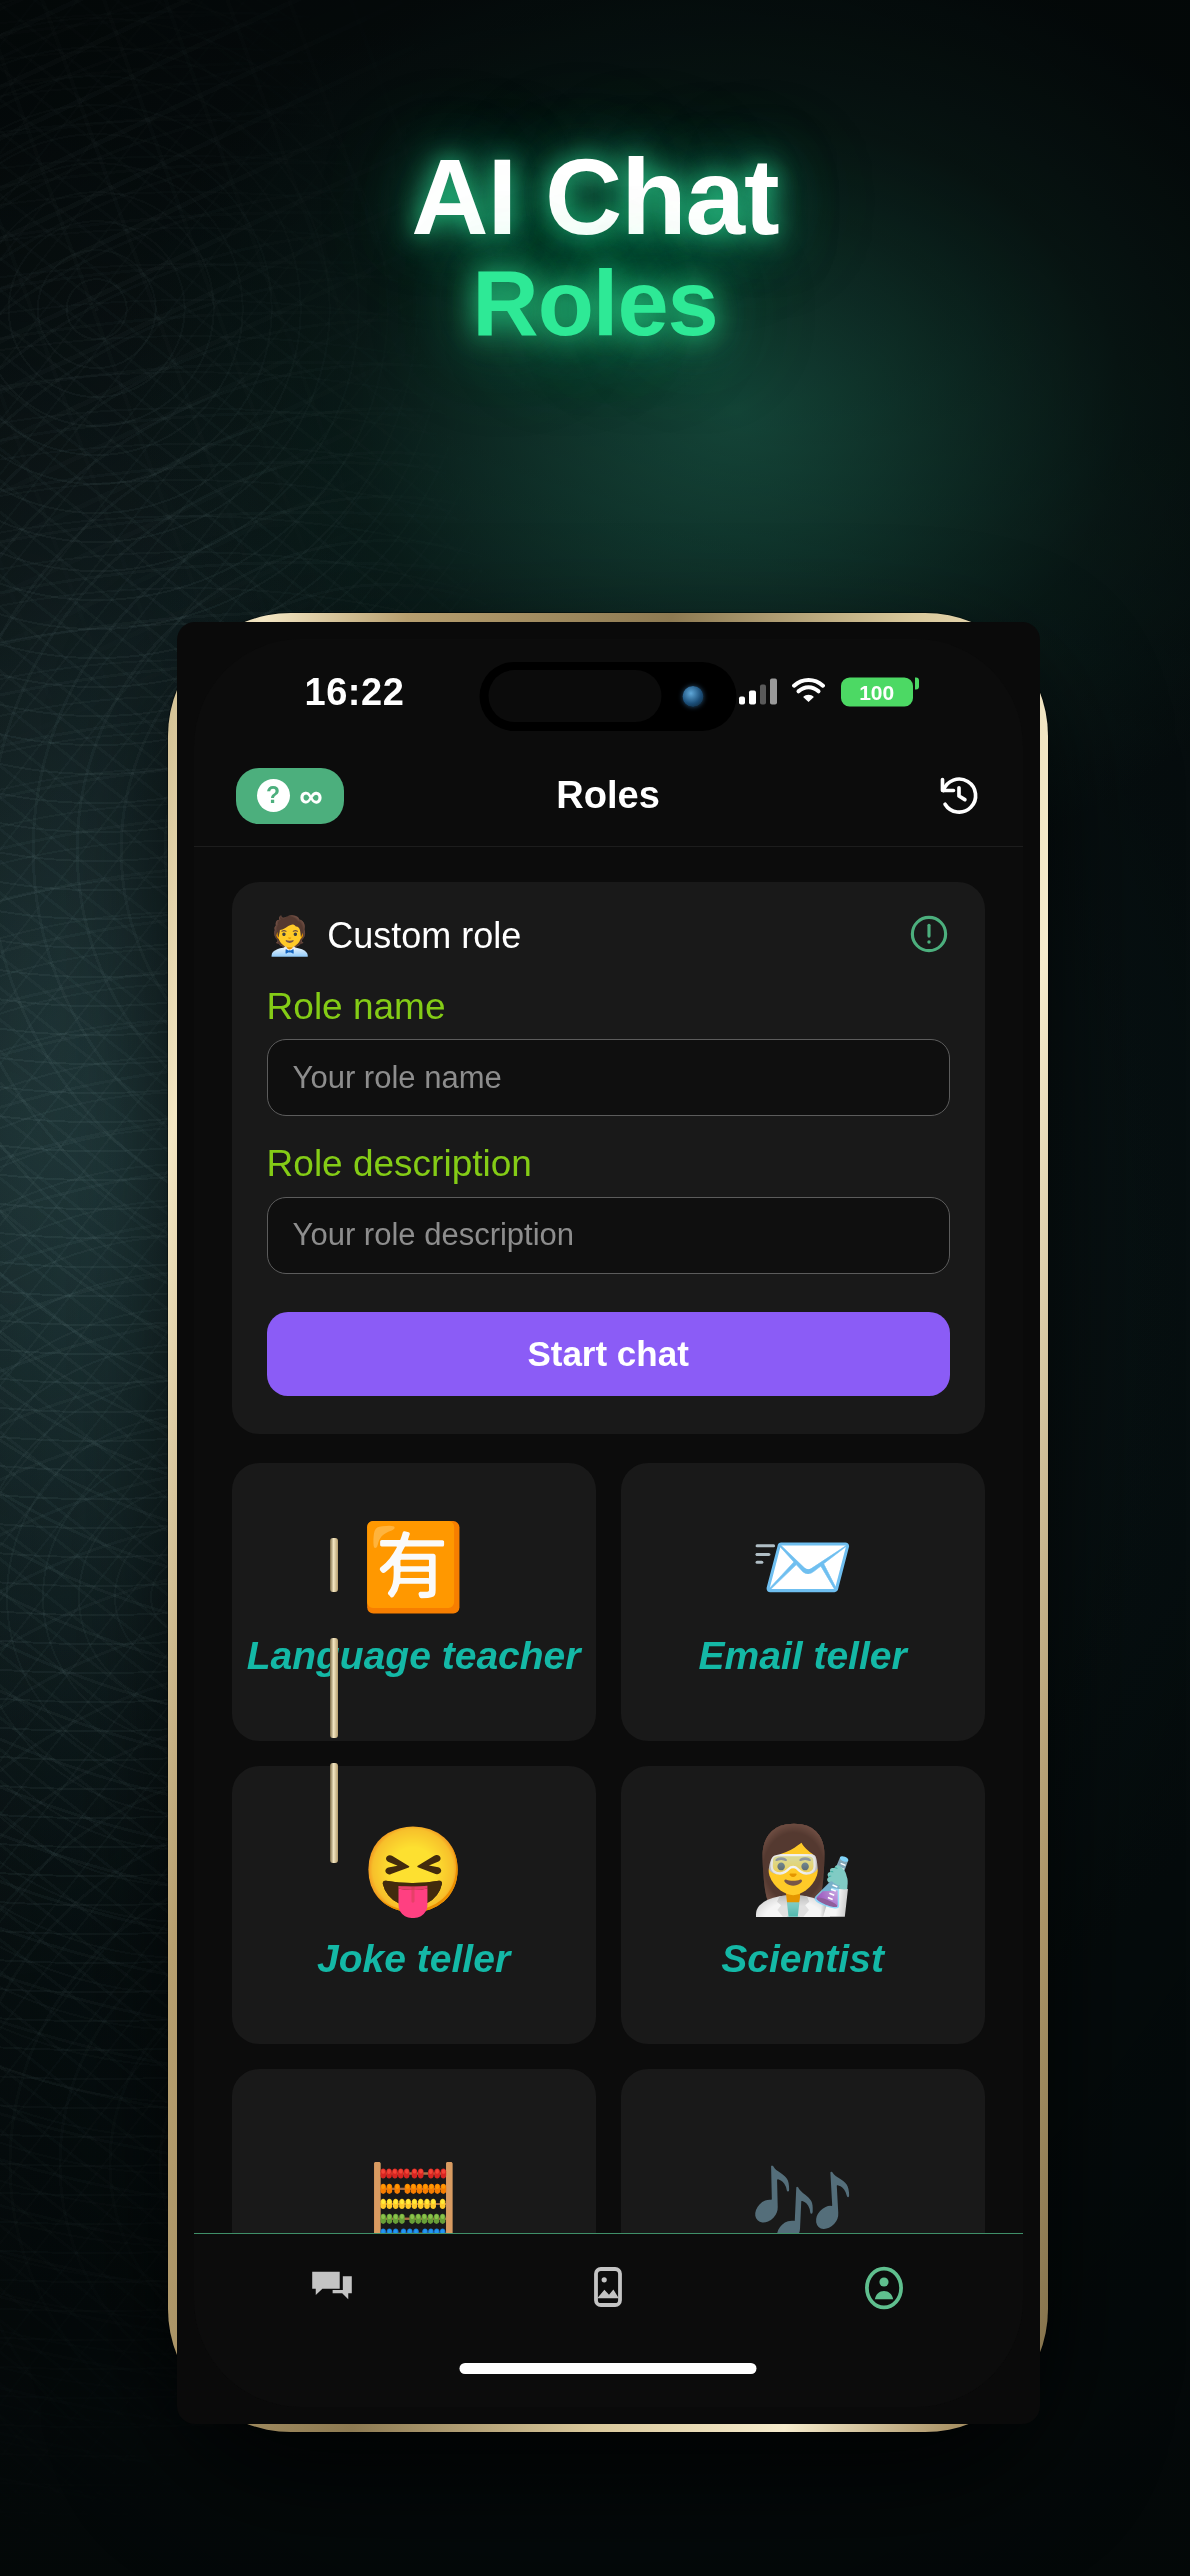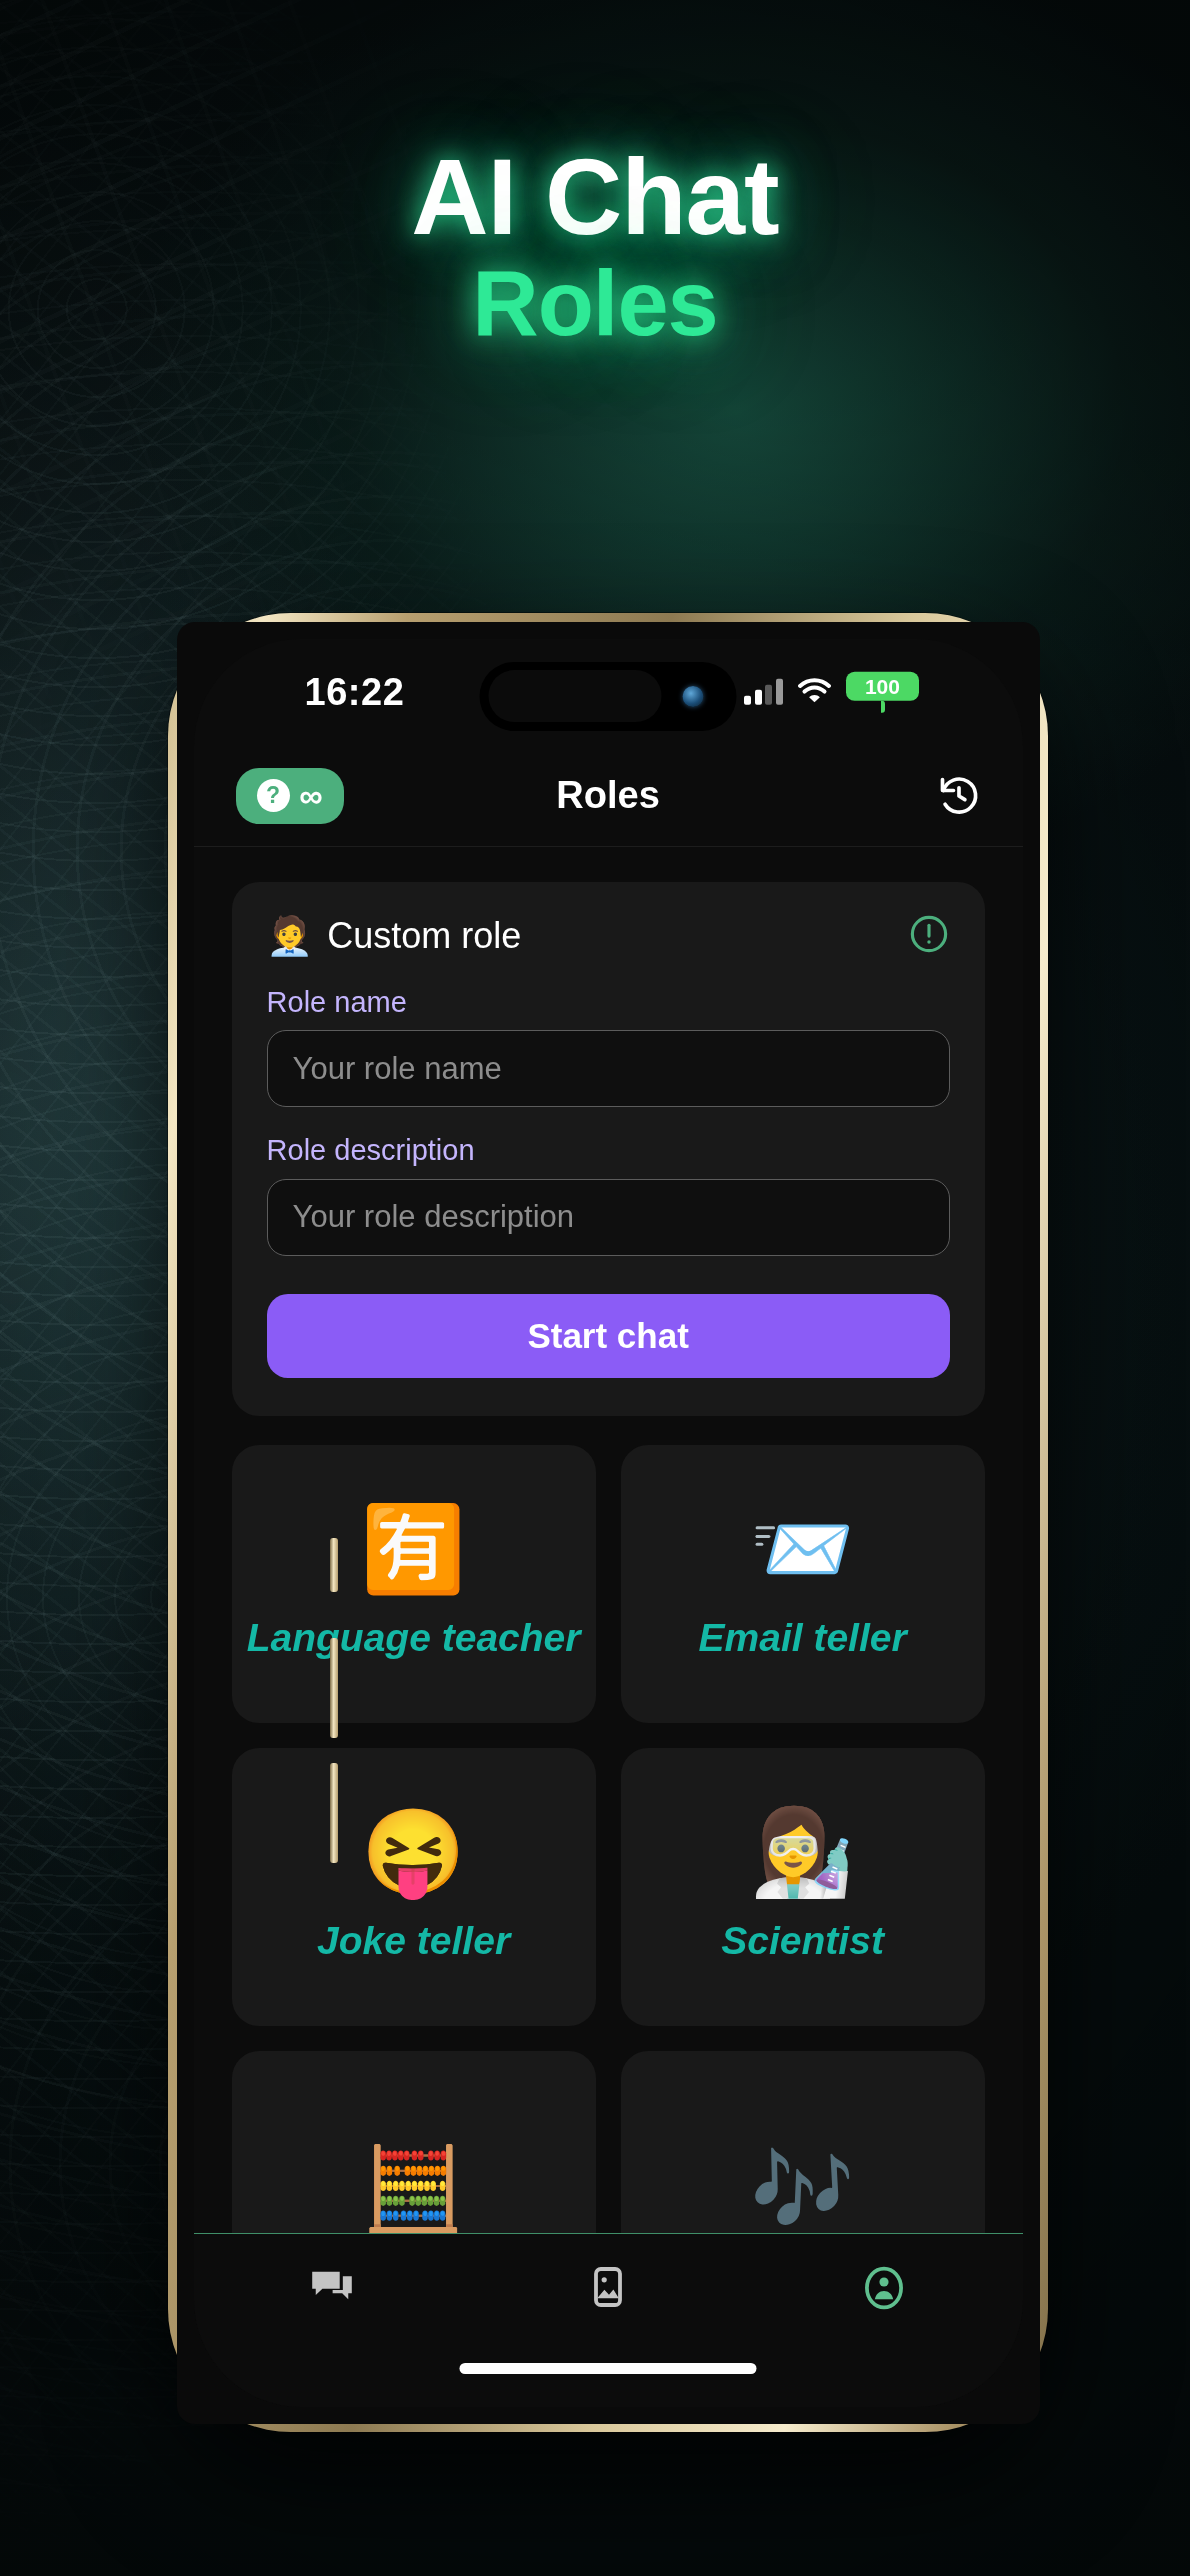--- a/index.html
+++ b/index.html
@@ -94,21 +94,21 @@
   #island-cam{width:21px;height:21px;border-radius:50%;margin-left:21px;
     background:radial-gradient(circle at 40% 35%, #5fa7d8 0%, #1b4e78 55%, #0a1822 100%);
     box-shadow:0 0 5.8px rgba(70,140,200,.55);}
   #status-right{position:absolute;right:104px;top:50%;transform:translateY(-50%);display:flex;align-items:center;gap:15.3px;}
   .sig-bars{display:flex;align-items:flex-end;gap:3.8px;height:25px;}
   .sig-bars i{display:block;width:6.7px;border-radius:1.9px;background:#fff;}
   .sig-bars i:nth-child(1){height:8.6px;}
   .sig-bars i:nth-child(2){height:14.4px;}
   .sig-bars i:nth-child(3){height:20px;background:#5a5a5a;}
   .sig-bars i:nth-child(4){height:26px;background:#9a9a9a;}
-  #batt{display:flex;align-items:center;flex-direction:column;}
+  #batt{display:flex;}
   #batt-body{height:29px;min-width:59px;border-radius:8.6px;background:#4cd964;display:flex;align-items:center;justify-content:center;
     color:#fff;font-size:21px;font-weight:bold;padding:0 6.7px;}
   #batt-tip{width:3.8px;height:11.5px;background:#4cd964;border-radius:0 2.9px 2.9px 0;margin-left:1.9px;}
 
   
   #appbar{
     flex:0 0 100px;display:flex;align-items:center;position:relative;border-bottom:1px solid #1d1d1d;
     padding:0 42px;
   }
   #help-pill{
@@ -122,21 +122,21 @@
 
   
   #content{flex:1 1 auto;overflow:hidden;padding:0 38px;position:relative;}
 
   .card{background:#191919;border-radius:27px;}
   #custom-card{margin-top:35px;padding:31px 35px 38px;}
   #custom-head{display:flex;align-items:center;}
   #custom-emoji{font-size:38px;line-height:1;margin-right:13.4px;}
   #custom-title{color:#fff;font-size:36px;font-weight:normal;}
   #custom-info{margin-left:auto;}
-  .field-label{color:#c4b5fd;font-size:29px;margin:27px 0 11.5px;}
+  .field-label{color:#84cc16;font-size:37px;margin:27px 0 11.5px;}
   .field-box{
     height:75px;border:1px solid #5c5c5c;border-radius:19px;background:#0f0f0f;
     display:flex;align-items:center;padding:0 25px;color:#8d8d8d;font-size:31px;
   }
   #start-chat{
     margin-top:38px;height:84px;border-radius:21px;background:#8b5cf6;color:#fff;
     display:flex;align-items:center;justify-content:center;font-size:35px;font-weight:bold;
   }
 
   #role-grid{display:grid;grid-template-columns:1fr 1fr;gap:25px;margin-top:29px;}

